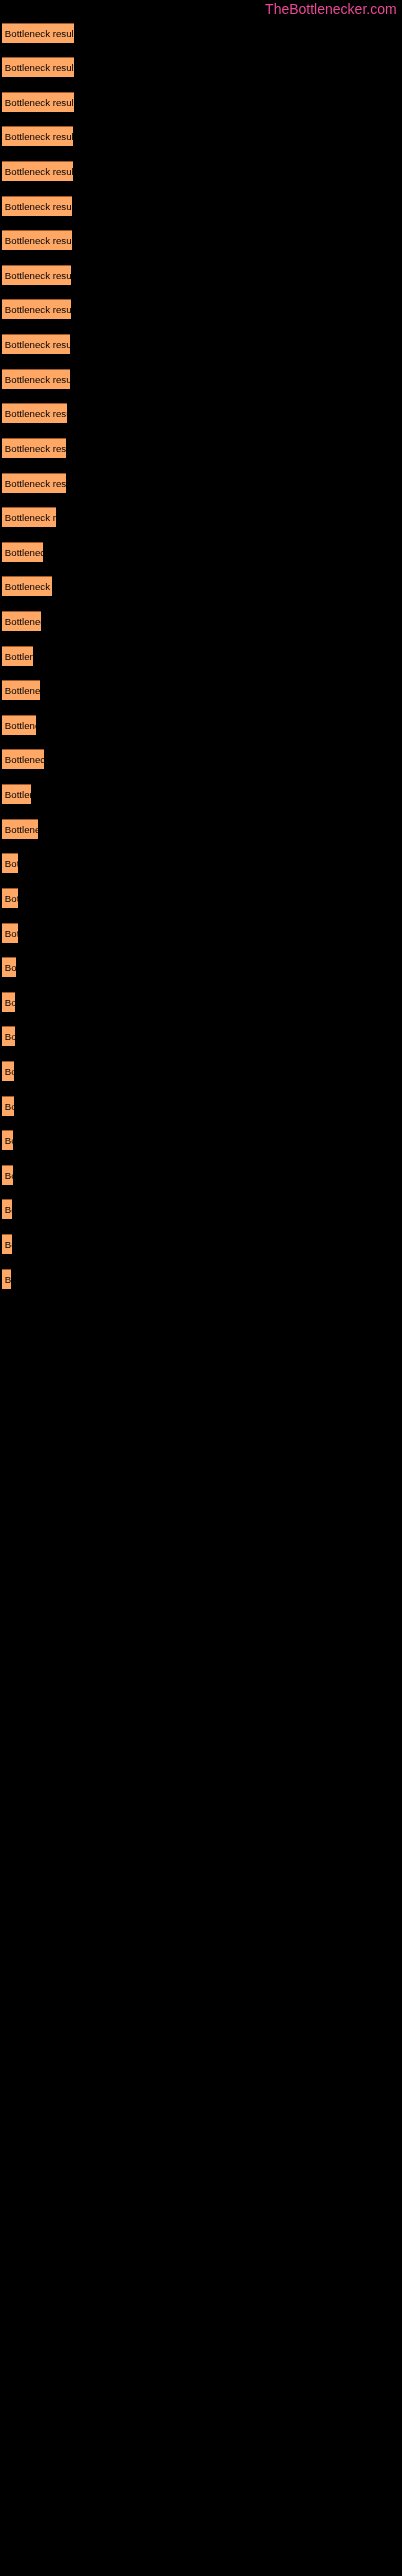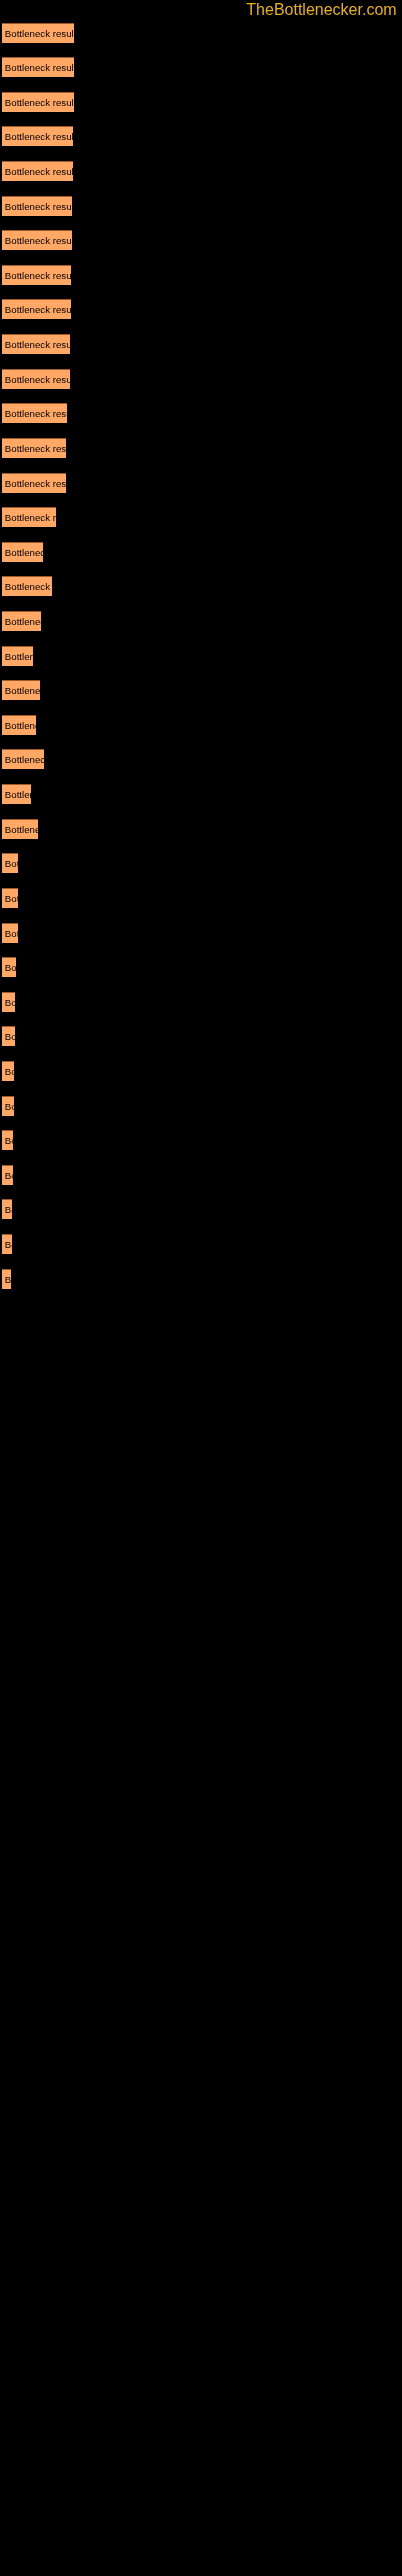--- a/index.html
+++ b/index.html
@@ -20,23 +20,23 @@
     left: 0;
     top: 0;
     width: 403px;
     height: 2576px;
     background: #000000;
   }
   #site-title {
     position: absolute;
     right: 6.4px;
     top: 0.8px;
-    font-size: 16px;
+    font-size: 14px;
     line-height: 17.7px;
-    color: #eab308;
+    color: #ec4899;
     font-family: "Liberation Sans", sans-serif;
     white-space: nowrap;
     letter-spacing: 0px;
   }
   #bars-layer {
     position: absolute;
     left: 0;
     top: 0;
     width: 403px;
     height: 2576px;

